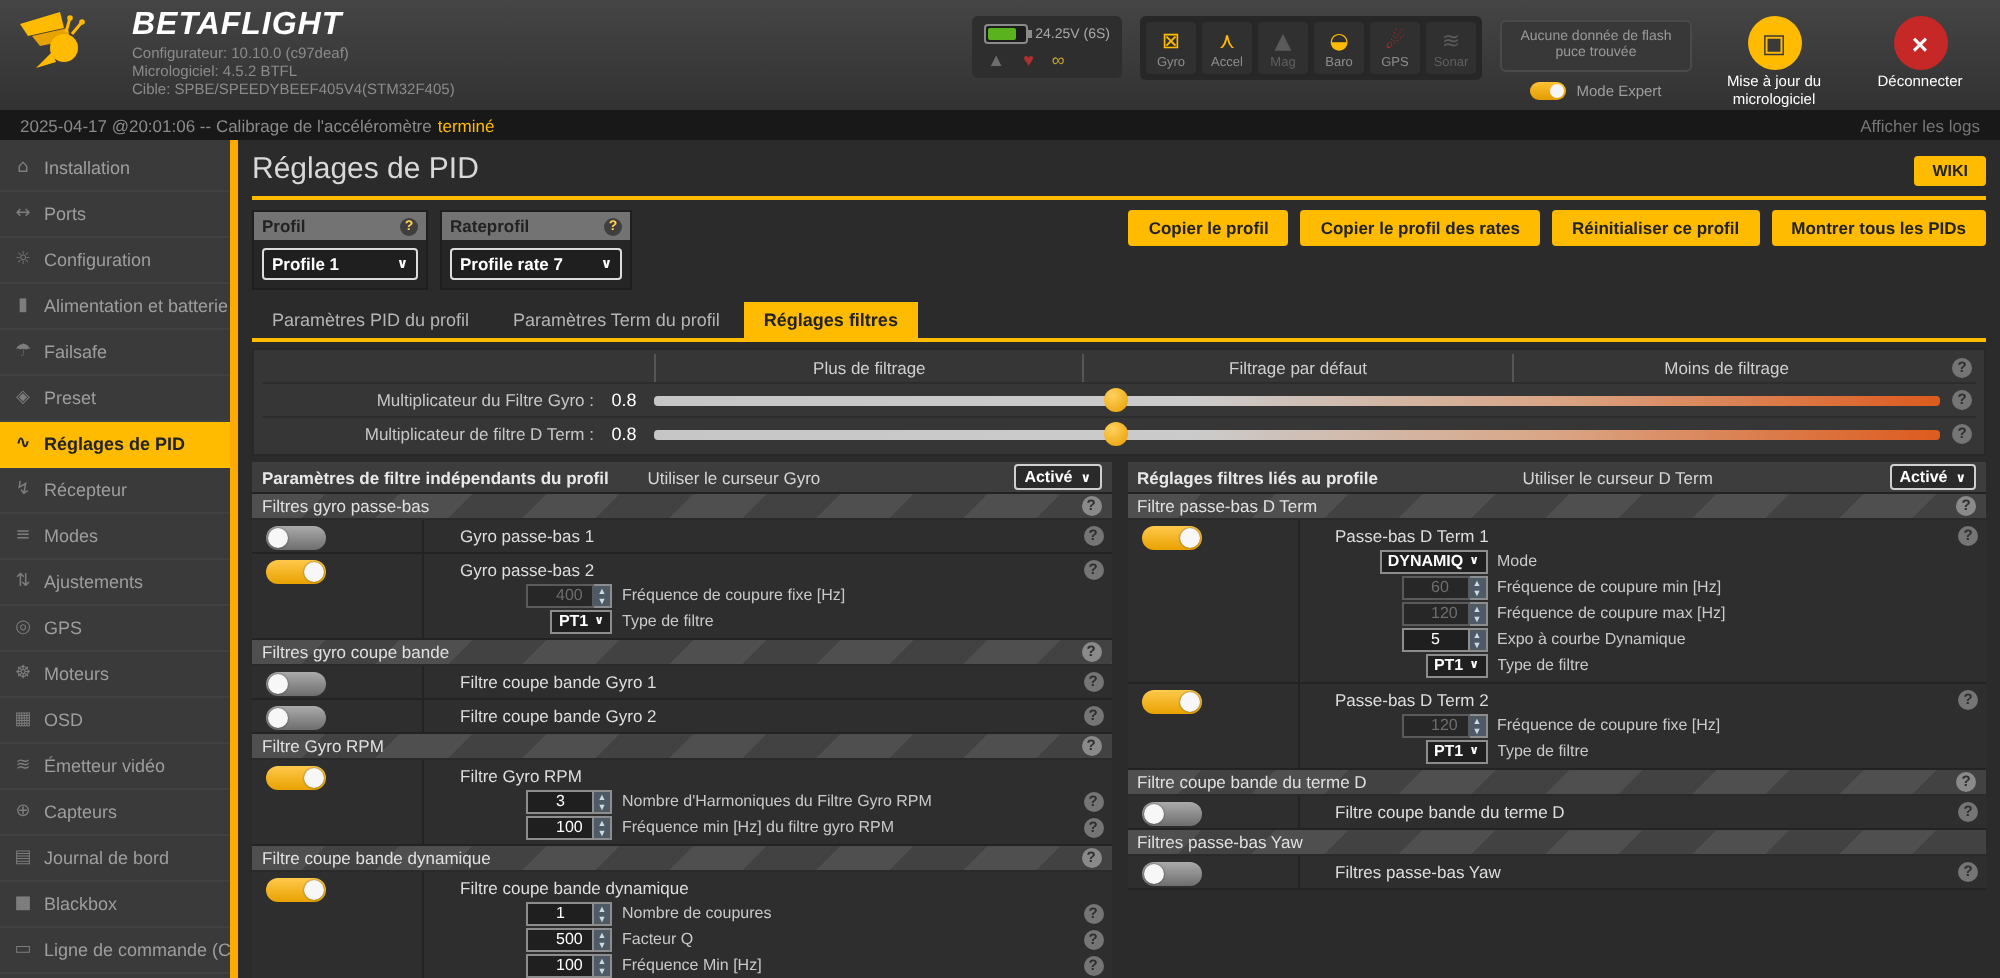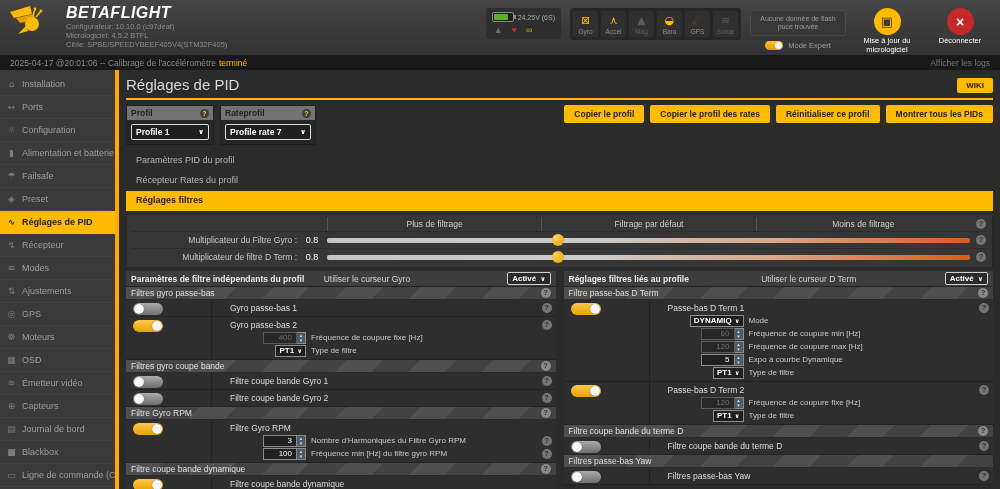--- a/index.html
+++ b/index.html
@@ -75,21 +75,21 @@
   .phelp { margin-left:auto; width:9px; height:9px; border-radius:50%; background:rgba(0,0,0,0.45);
            color:#ffd24d; font-size:7px; line-height:9px; text-align:center; font-weight:bold; }
   .prof-select { margin:4px; border:1px solid #ddd; border-radius:2px; color:#fff; font-size:8.5px; font-weight:bold;
                  padding:2px 4px; display:flex; align-items:center; background:#1f1f1f; }
   .prof-select .caret { margin-left:auto; font-size:7px; color:#fff; }
   .prof-actions { margin-left:auto; display:flex; gap:6px; }
   .act-btn { background:#ffbb00; color:#222; font-size:8.5px; font-weight:bold; padding:0 10px; height:18px;
              line-height:18px; border-radius:2px; border:none; white-space:nowrap; }
 
   
-  .tabs { display:flex; margin-top:6px; border-bottom:2px solid #ffbb00; gap:2px;flex-direction:column; }
+  .tabs { display:flex; margin-top:6px; border-bottom:2px solid #ffbb00; gap:2px; }
   .tab { font-size:9px; color:#b5b5b5; padding:4px 10px; }
   .tab.active { background:#ffbb00; color:#222; font-weight:bold; }
 
   
   .slider-panel { background:#363636; border:1px solid #282828; margin-top:3px; padding:1px 4px 2px; }
   .sp-head { display:flex; align-items:center; height:15px; }
   .sp-spacer { width:196px; flex:0 0 196px; }
   .sp-cell { flex:1; text-align:center; font-size:8.5px; color:#cfcfcf; border-left:1px solid #565656; line-height:14px; }
   .sp-row { display:flex; align-items:center; height:17px; border-top:1px solid #2d2d2d; }
   .sp-label { width:166px; flex:0 0 166px; text-align:right; font-size:8.5px; color:#c7c7c7; line-height:9px; }
@@ -123,21 +123,21 @@
   .toggle.off { background:linear-gradient(#ababab,#6e6e6e); }
   .toggle::after { content:""; position:absolute; top:1px; width:10px; height:10px; border-radius:50%;
                    background:#f7f7f7; box-shadow:0 0 1px rgba(0,0,0,.6); }
   .toggle.on::after { right:1px; } .toggle.off::after { left:1px; }
   .frow-body { flex:1; min-width:0; padding:2px 4px 2px 4px; }
   .frow-top { display:flex; align-items:center; height:12px; font-size:8.5px; color:#dedede; white-space:nowrap; }
   .fline { display:flex; align-items:center; height:13px; margin-left:20px; }
   .fbox { width:56px; flex:0 0 56px; display:flex; justify-content:flex-end; }
   .numfield { display:flex; align-items:stretch; height:12px; }
   .nbox { background:#1f1f1f; border:1px solid #8d8d8d; color:#fff; font-size:8px; width:34px;
-          text-align:right; padding:0 4px; line-height:10px; }
+          text-align:right; padding:0 14px; line-height:10px; }
   .spin { width:9px; background:#4e5a66; border:1px solid #8d8d8d; border-left:none; color:#cfdbe2;
           font-size:4.5px; line-height:5px; display:flex; flex-direction:column; align-items:center; justify-content:center; }
   .numfield.disabled .nbox { color:#6d6d6d; border-color:#5a5a5a; background:#272727; }
   .sbox { background:#1f1f1f; border:1px solid #8d8d8d; color:#fff; font-size:8px; height:12px;
           display:flex; align-items:center; gap:3px; padding:0 3px; font-weight:bold; }
   .sbox .caret { font-size:6px; }
   .flabel { font-size:8px; color:#c9c9c9; margin-left:5px; white-space:nowrap; overflow:hidden; }
 </style>
 </head>
 <body>
@@ -342,21 +342,21 @@
         <div class="prof-actions">
             <button class="act-btn">Copier le profil</button>
             <button class="act-btn">Copier le profil des rates</button>
             <button class="act-btn">Réinitialiser ce profil</button>
             <button class="act-btn">Montrer tous les PIDs</button>
           </div>
       </div>
 
       <div class="tabs">
           <div class="tab">Paramètres PID du profil</div>
-          <div class="tab">Récepteur Rates du profil</div>
+          <div class="tab">Paramètres Term du profil</div>
           <div class="tab active">Réglages filtres</div>
         </div>
 
       <div class="slider-panel">
         <div class="sp-head">
           <div class="sp-spacer"></div>
         <div class="sp-cell">Plus de filtrage</div>
             <div class="sp-cell">Filtrage par défaut</div>
             <div class="sp-cell">Moins de filtrage</div>
             <span class="help">?</span>

